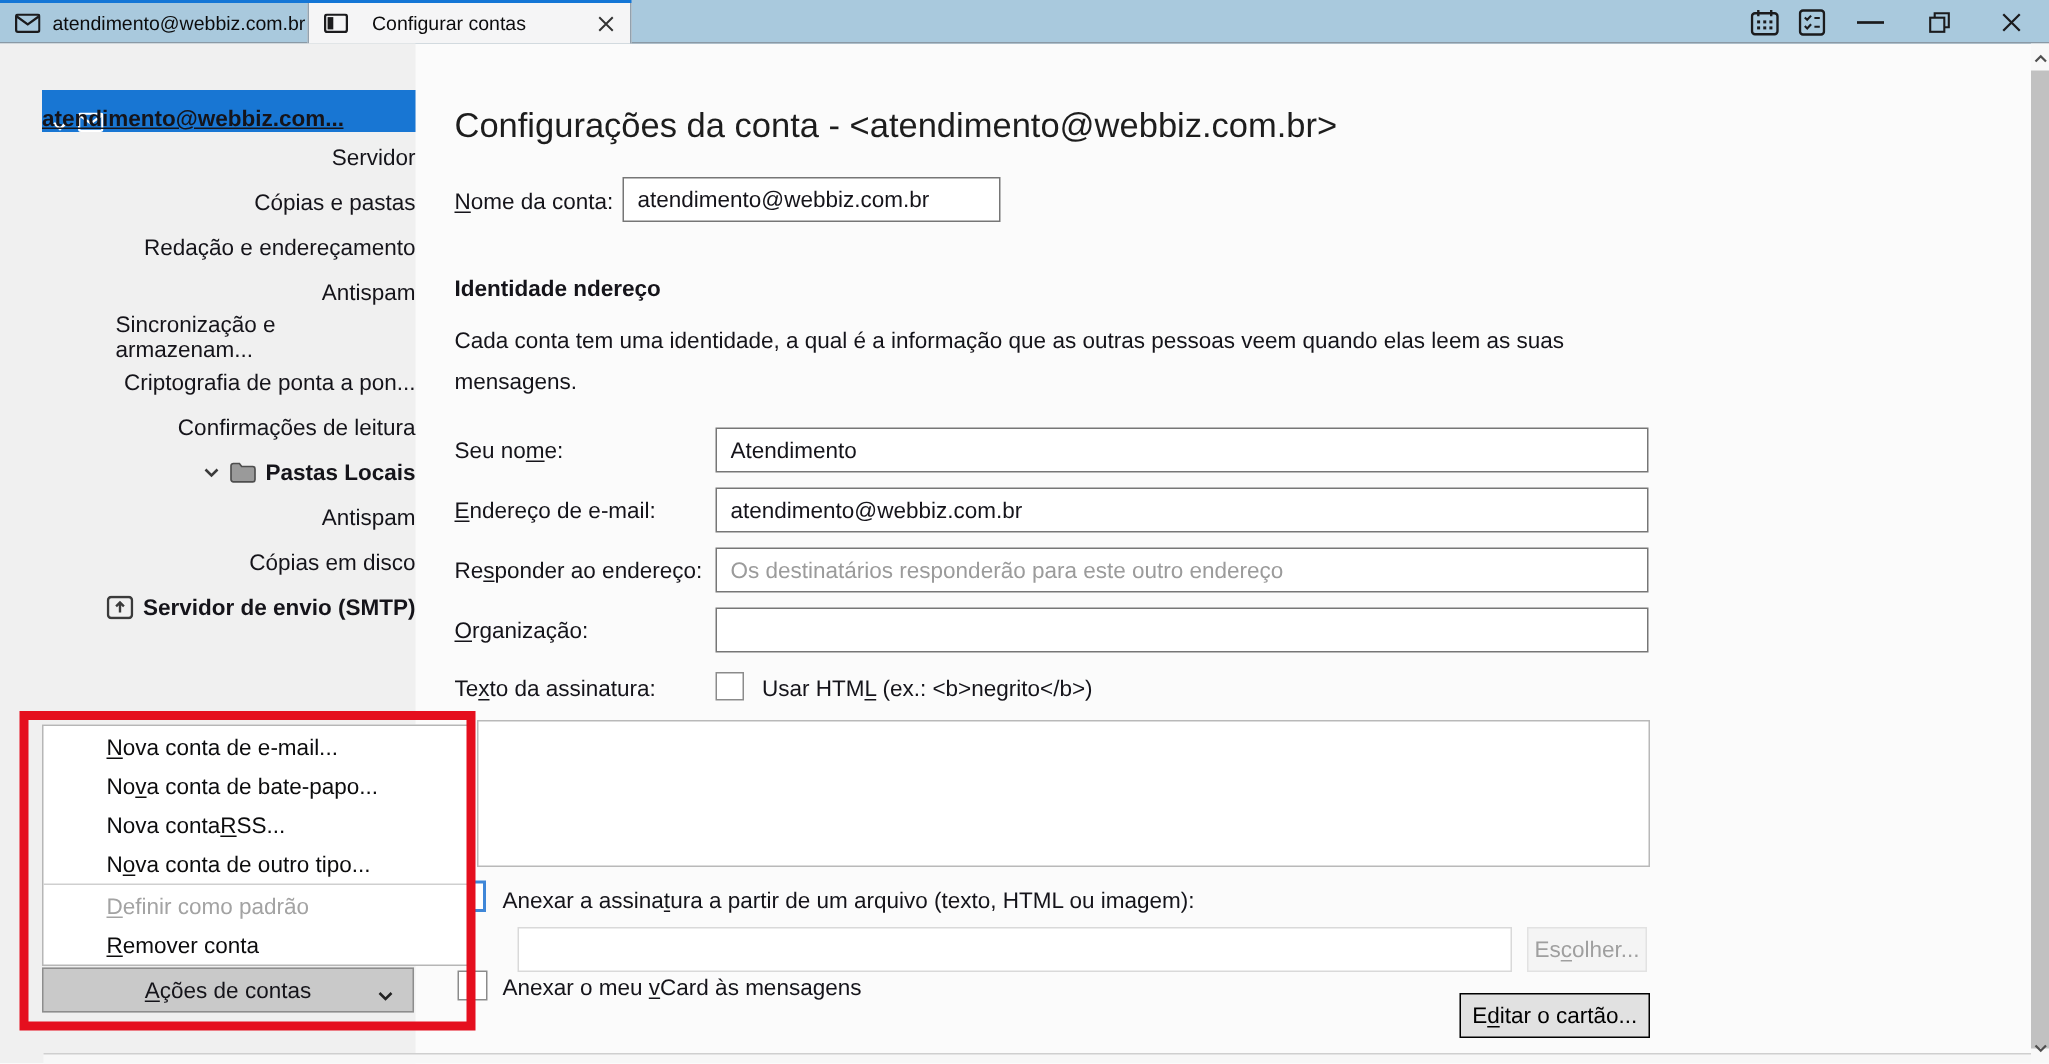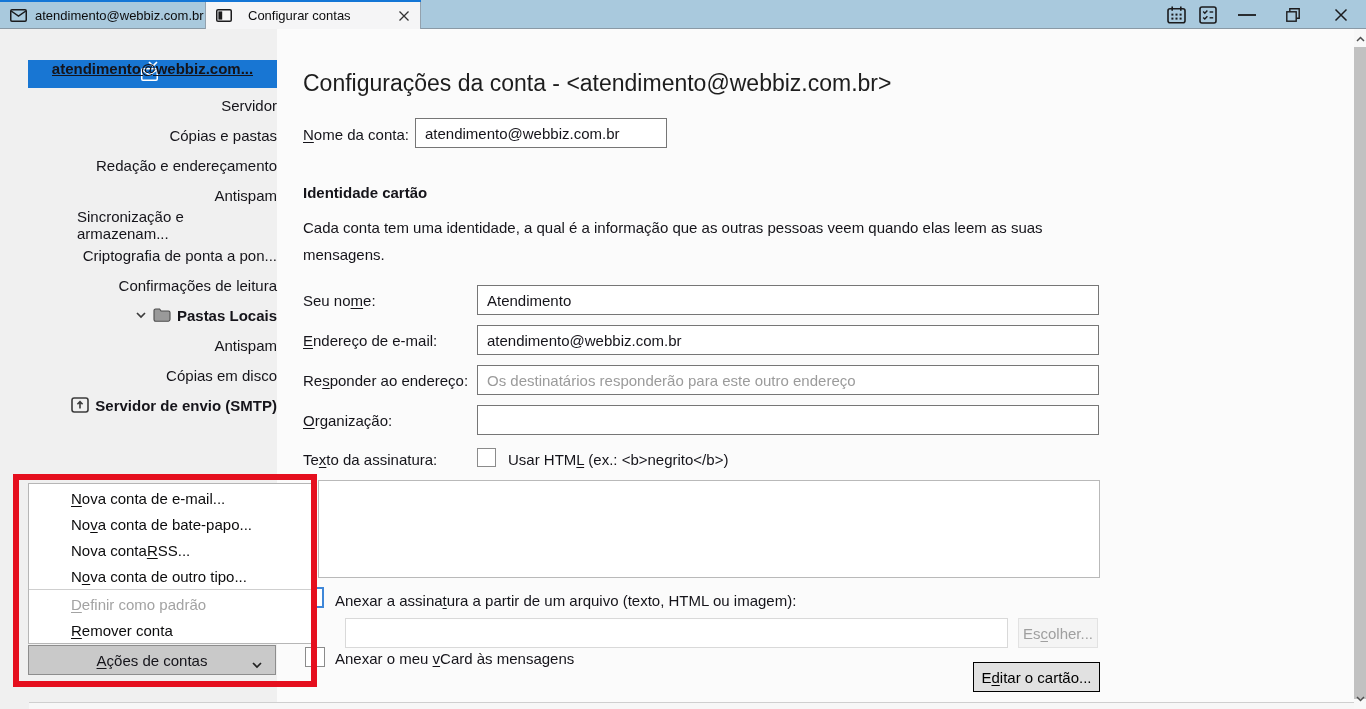--- a/index.html
+++ b/index.html
@@ -20,21 +20,21 @@
   .tab-close { margin-left:auto; display:flex; align-items:center; color:#333; }
 
   .winbtns { position:absolute; top:0; right:0; height:29px; display:flex; align-items:center; }
   .winbtn { width:38px; height:29px; display:flex; align-items:center; justify-content:center; color:#1b1b1d; }
 
   
   .sidebar { position:absolute; left:0; top:29px; width:277px; height:680px; background:#f0f0f0; }
   .side-row { position:absolute; left:28px; width:249px; height:30px; display:flex; align-items:center;justify-content:flex-end; }
   .side-row .glyph { display:flex; align-items:center; margin-right:6px; color:#3b3b3b; }
   .side-sel { position:absolute; left:28px; width:249px; height:28px; background:#1876d3; color:#fff;
-              display:flex; align-items:center; font-weight:bold;flex-direction:column; }
+              display:flex; align-items:flex-end; font-weight:bold; }
   .side-sel .glyph { display:flex; align-items:center; margin-right:6px; color:#fff; }
   .side-sel .lbl { text-decoration:underline; white-space:nowrap; overflow:hidden; }
   .child-lbl { padding-left:49px; }
   .grp { font-weight:bold; }
 
   
   .page-title { position:absolute; left:303px; top:70px; font-size:23px; font-weight:300; color:#1d1d1d; }
   .lbl { position:absolute; color:#15141a; }
   .tinput { position:absolute; height:30px; border:1px solid #767676; background:#fff;
             font-family:"Liberation Sans",sans-serif; font-size:15px; color:#15141a; padding:0 9px; }
@@ -217,21 +217,21 @@
       </span>
       <span class="grp">Servidor de envio (SMTP)</span>
     </div>
   </div>
 
   <div class="page-title">Configurações da conta - &lt;atendimento@webbiz.com.br&gt;</div>
 
   <div class="lbl" style="left:303px; top:126px"><u>N</u>ome da conta:</div>
   <input class="tinput" style="left: 415px; top: 118px; width: 252px;" value="atendimento@webbiz.com.br">
 
-  <div class="sec-head">Identidade cartão</div>
+  <div class="sec-head">Identidade ndereço</div>
   <div class="sec-desc">Cada conta tem uma identidade, a qual é a informação que as outras pessoas veem quando elas leem as suas mensagens.</div>
 
   <div class="lbl" style="left:303px; top:292px">Seu no<u>m</u>e:</div>
   <input class="tinput" style="left: 477px; top: 285px; width: 622px;" value="Atendimento">
 
   <div class="lbl" style="left:303px; top:332px"><u>E</u>ndereço de e-mail:</div>
   <input class="tinput" style="left: 477px; top: 325px; width: 622px;" value="atendimento@webbiz.com.br">
 
   <div class="lbl" style="left:303px; top:372px">Re<u>s</u>ponder ao endereço:</div>
   <input class="tinput" style="left: 477px; top: 365px; width: 622px;" placeholder="Os destinatários responderão para este outro endereço">

